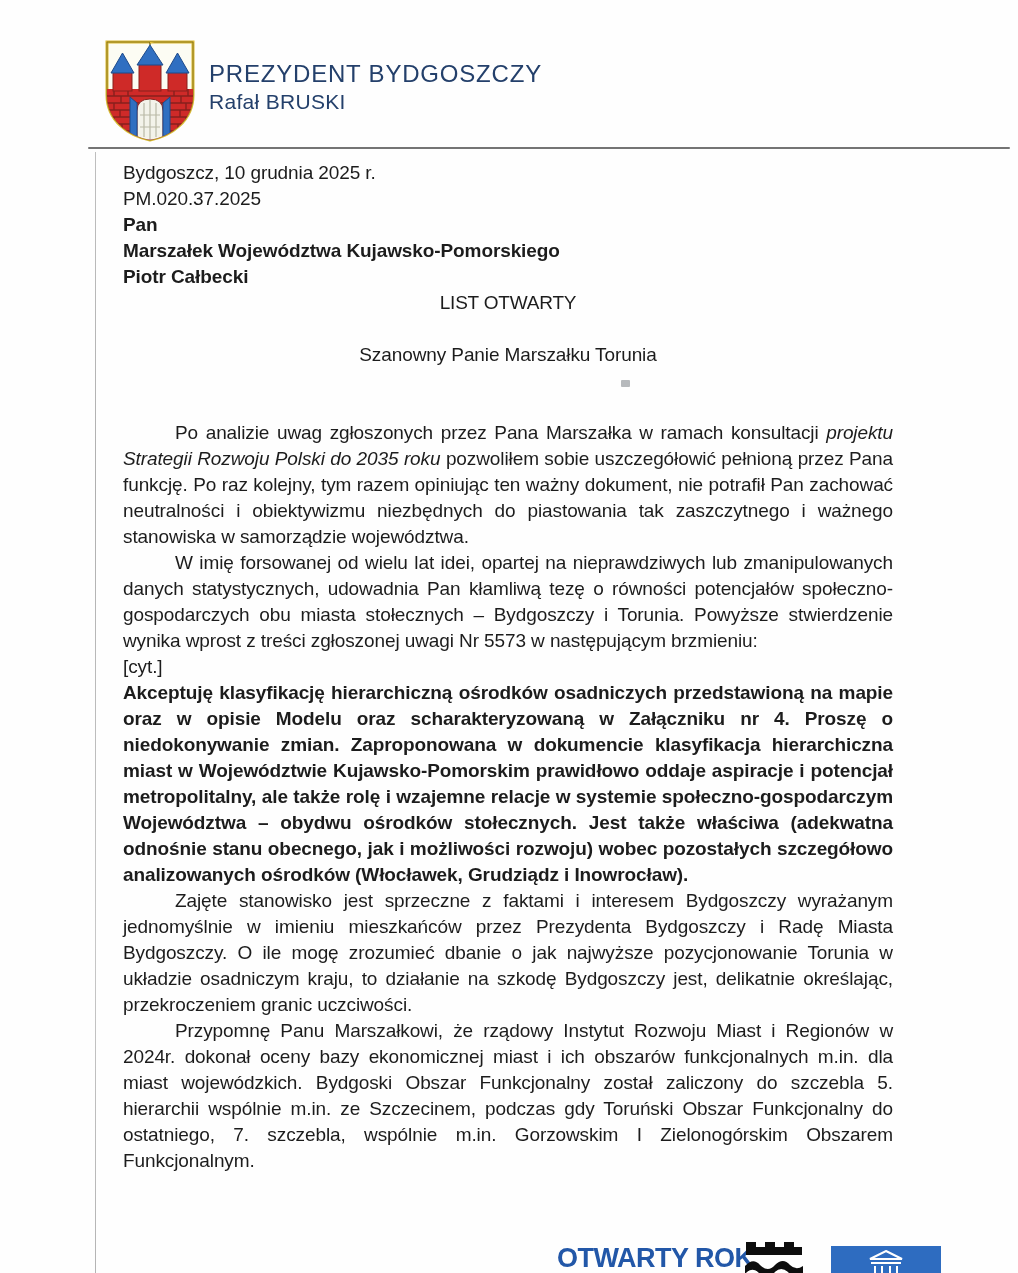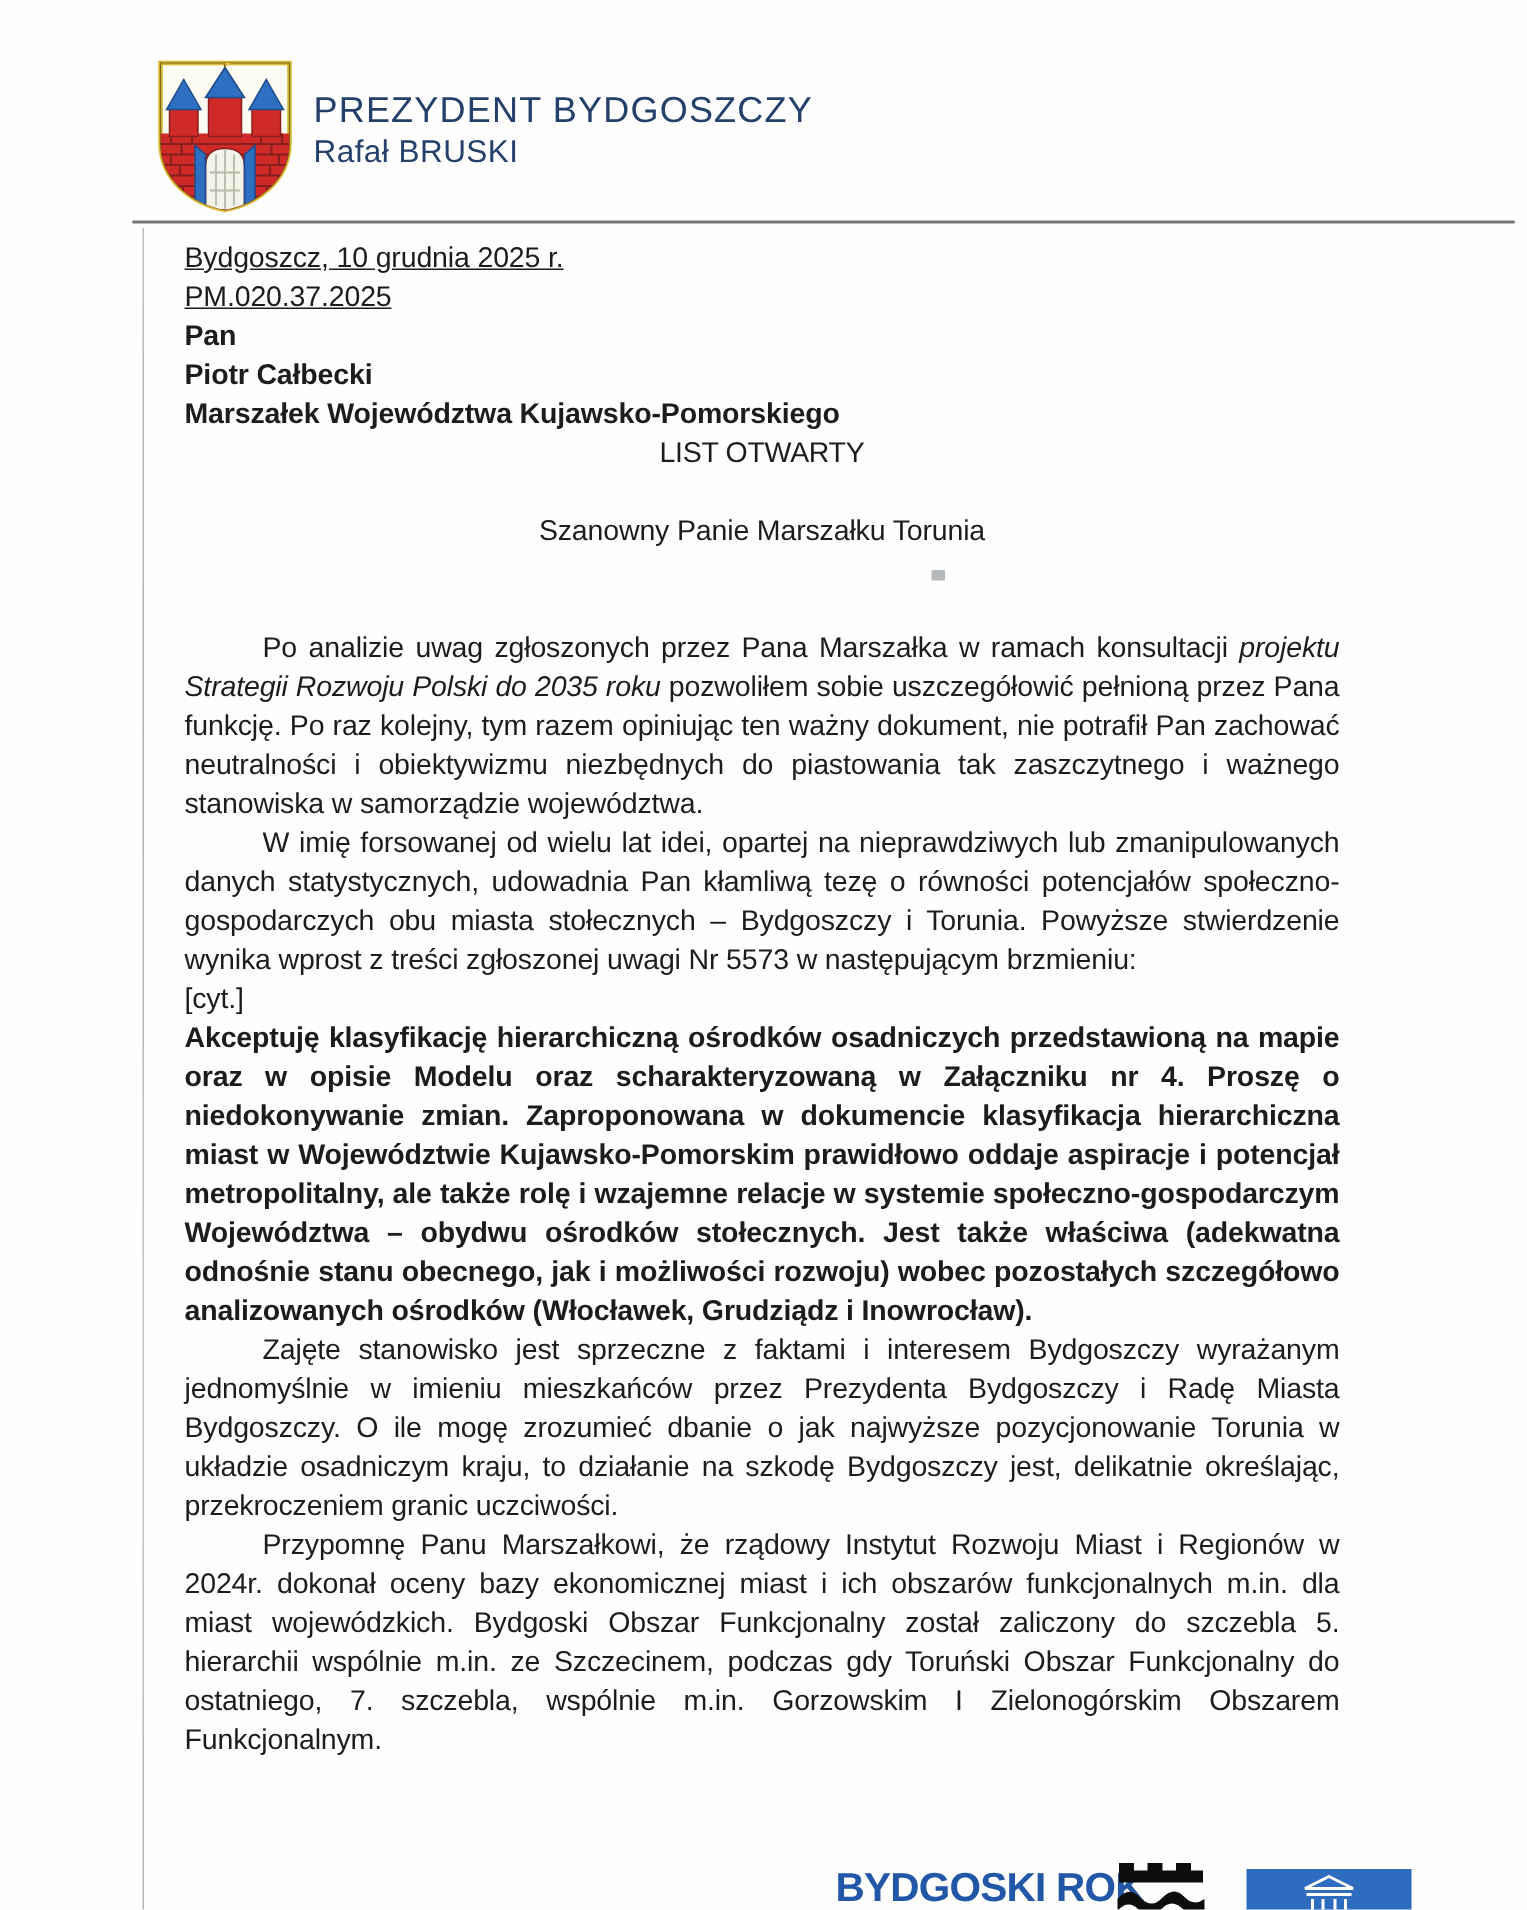--- a/index.html
+++ b/index.html
@@ -35,21 +35,21 @@
   .scan-dot {
     position:absolute; left:621px; top:380px; width:9px; height:7px;
     background:#8f9398; opacity:0.65; border-radius:1px;
   }
 
   
   .content {
     position:absolute; left:123px; top:160px; width:770px;
     font-size:19px; line-height:26px; letter-spacing:-0.1px;
   }
-  .meta-line { white-space:nowrap;text-decoration:underline; }
+  .meta-line { white-space:nowrap; }
   .recipient { font-weight:bold; }
   .heading   { text-align:center; letter-spacing:-0.2px; }
   .greeting  { margin-top:26px;text-align:center; }
   .body-text { margin-top:52px; }
   .para { text-align:justify; }
   .para.indent { text-indent:52px; }
   .para.bold { font-weight:bold; }
   .para em { font-style:italic; }
 
   
@@ -141,39 +141,39 @@
 <div class="fold-line"></div>
 <div class="scan-dot"></div>
 
 <div class="content">
 
   <div class="meta-line">Bydgoszcz, 10 grudnia 2025 r.</div>
   <div class="meta-line">PM.020.37.2025</div>
 
   <div class="recipient">
     <div>Pan</div>
+    <div>Marszałek Województwa Kujawsko-Pomorskiego</div>
     <div>Piotr Całbecki</div>
-    <div>Marszałek Województwa Kujawsko-Pomorskiego</div>
   </div>
 
   <div class="heading">LIST OTWARTY</div>
 
   <div class="greeting">Szanowny Panie Marszałku Torunia</div>
 
   <div class="body-text">
     <p class="para indent"><span>Po analizie uwag zgłoszonych przez Pana Marszałka w ramach konsultacji </span><em>projektu Strategii Rozwoju Polski do 2035 roku</em><span> pozwoliłem sobie uszczegółowić pełnioną przez Pana funkcję. Po raz kolejny, tym razem opiniując ten ważny dokument, nie potrafił Pan zachować neutralności i obiektywizmu niezbędnych do piastowania tak zaszczytnego i ważnego stanowiska w samorządzie województwa.</span></p>
     <p class="para indent">W imię forsowanej od wielu lat idei, opartej na nieprawdziwych lub zmanipulowanych danych statystycznych, udowadnia Pan kłamliwą tezę o równości potencjałów społeczno-gospodarczych obu miasta stołecznych – Bydgoszczy i Torunia. Powyższe stwierdzenie wynika wprost z treści zgłoszonej uwagi Nr 5573 w następującym brzmieniu:</p>
     <p class="para">[cyt.]</p>
     <p class="para bold">Akceptuję klasyfikację hierarchiczną ośrodków osadniczych przedstawioną na mapie oraz w opisie Modelu oraz scharakteryzowaną w Załączniku nr 4. Proszę o niedokonywanie zmian. Zaproponowana w dokumencie klasyfikacja hierarchiczna miast w Województwie Kujawsko-Pomorskim prawidłowo oddaje aspiracje i potencjał metropolitalny, ale także rolę i wzajemne relacje w systemie społeczno-gospodarczym Województwa – obydwu ośrodków stołecznych. Jest także właściwa (adekwatna odnośnie stanu obecnego, jak i możliwości rozwoju) wobec pozostałych szczegółowo analizowanych ośrodków (Włocławek, Grudziądz i Inowrocław).</p>
     <p class="para indent">Zajęte stanowisko jest sprzeczne z faktami i interesem Bydgoszczy wyrażanym jednomyślnie w imieniu mieszkańców przez Prezydenta Bydgoszczy i Radę Miasta Bydgoszczy. O ile mogę zrozumieć dbanie o jak najwyższe pozycjonowanie Torunia w układzie osadniczym kraju, to działanie na szkodę Bydgoszczy jest, delikatnie określając, przekroczeniem granic uczciwości.</p>
     <p class="para indent">Przypomnę Panu Marszałkowi, że rządowy Instytut Rozwoju Miast i Regionów w 2024r. dokonał oceny bazy ekonomicznej miast i ich obszarów funkcjonalnych m.in. dla miast wojewódzkich. Bydgoski Obszar Funkcjonalny został zaliczony do szczebla 5. hierarchii wspólnie m.in. ze Szczecinem, podczas gdy Toruński Obszar Funkcjonalny do ostatniego, 7. szczebla, wspólnie m.in. Gorzowskim I Zielonogórskim Obszarem Funkcjonalnym.</p>
   </div>
 </div>
 
-<div class="footer-campaign">BYDGOSKI ROK</div>
+<div class="footer-campaign">OTWARTY ROK</div>
 
 <div class="footer-wave">
   <svg width="60" height="46" viewBox="0 0 60 46" xmlns="http://www.w3.org/2000/svg">
 
     <path d="M2,0 h10 v5 h9 v-5 h10 v5 h9 v-5 h10 v5 h8 v8 h-56 Z" fill="#0d0d0d"></path>
 
     <path d="M1,24 q8,-9 15,-1 q8,8 15,0 q8,-8 15,0 q6,6 13,1 l0,8 q-8,6 -14,-1 q-8,-8 -15,0 q-8,8 -15,0 q-7,-7 -14,1 Z" fill="#0d0d0d"></path>
 
     <path d="M1,40 q8,-9 15,-1 q8,8 15,0 q8,-8 15,0 q6,6 13,1 l0,8 q-8,6 -14,-1 q-8,-8 -15,0 q-8,8 -15,0 q-7,-7 -14,1 Z" fill="#0d0d0d"></path>
   </svg>

